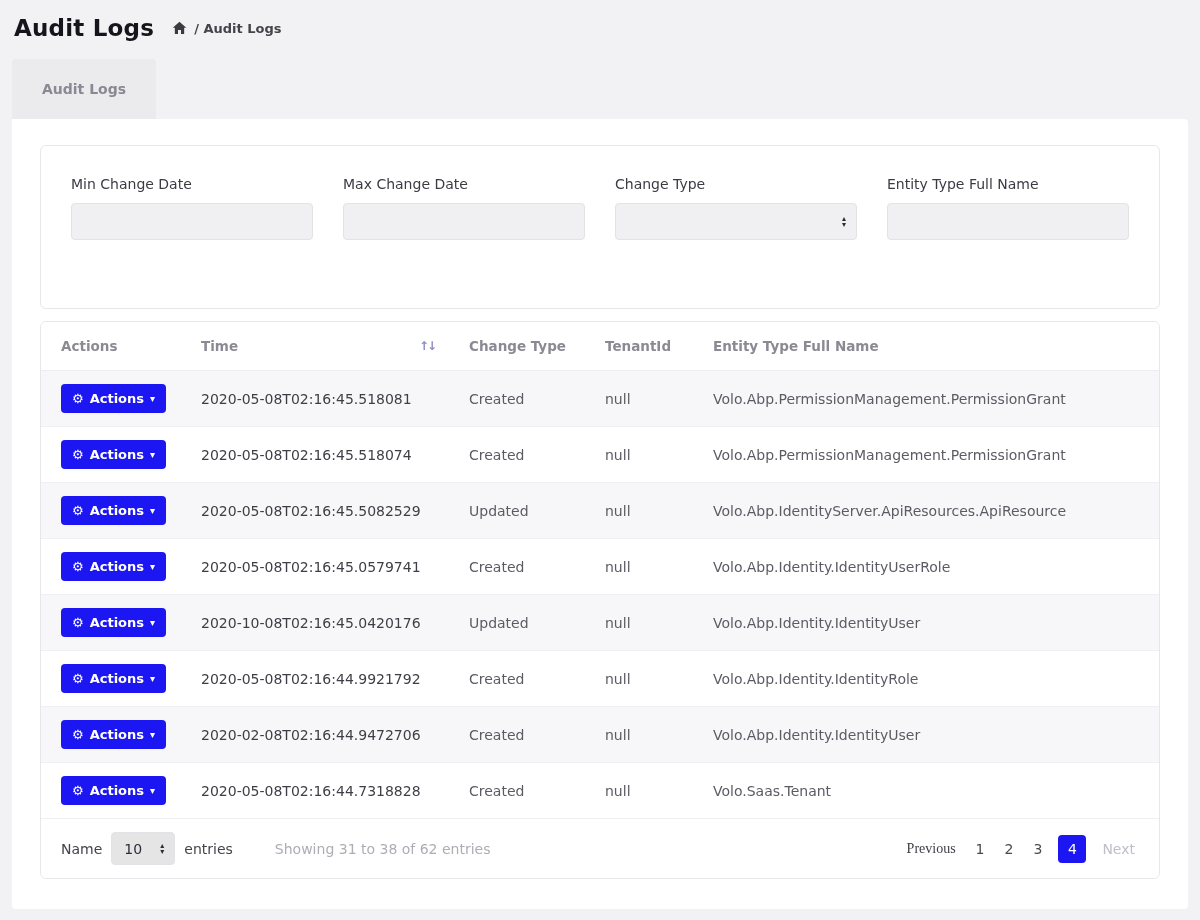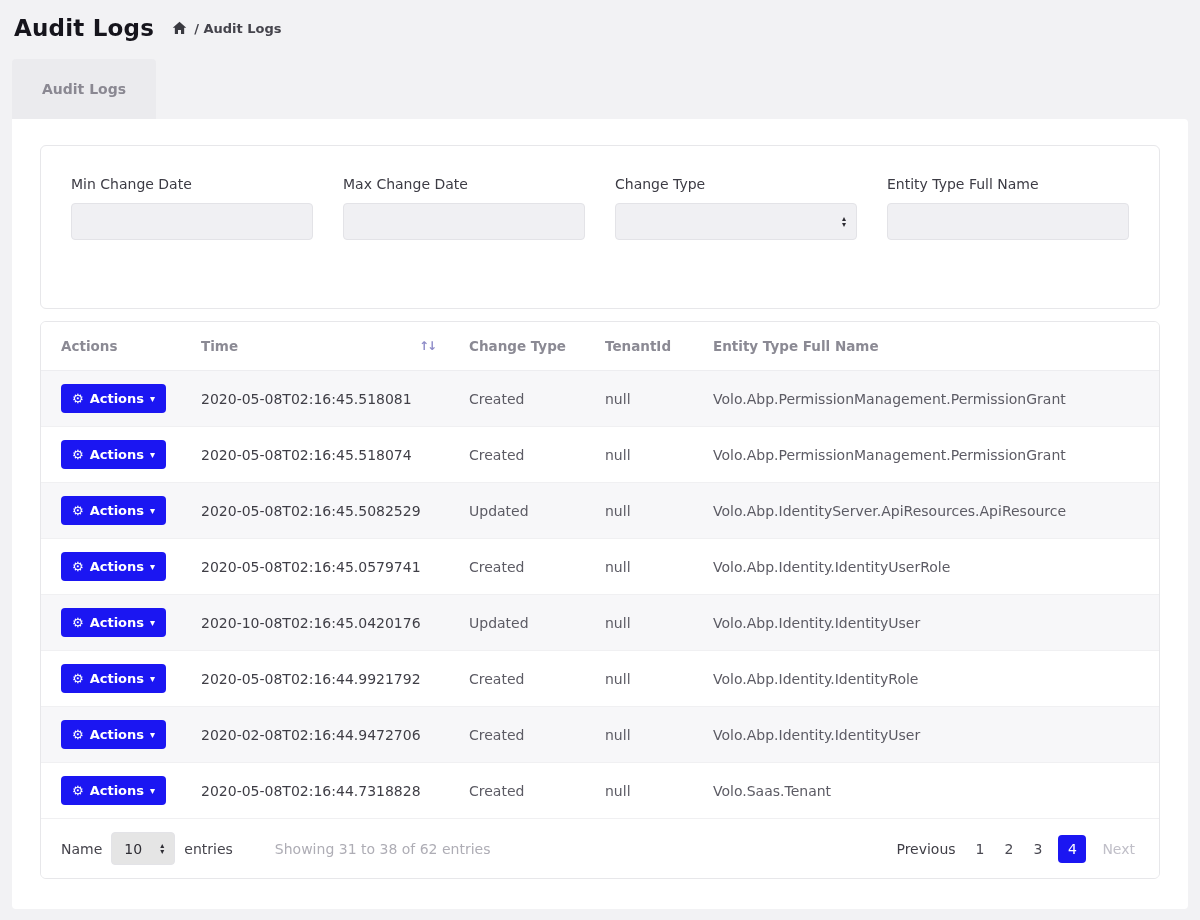--- a/index.html
+++ b/index.html
@@ -76,21 +76,21 @@
   .show-group { display:flex; align-items:center; gap:9px; }
   .select-sm { position:relative; width:64px; }
   .select-sm select {
     width:100%; height:33px; background:#e5e5e5; border:1px solid #e3e3e7; border-radius:4px;
     padding:0 22px 0 12px; font-size:14px; color:#2e2d34; font-family:inherit;
     appearance:none; -webkit-appearance:none; outline:none;
   }
   .showing-text { color:#aeadb5; margin-left:42px; }
   .pagination { margin-left:auto; display:flex; align-items:center; gap:12px; font-size:14px; }
   .page-item { cursor:pointer; color:#4a4952; padding:3px 4px; }
-  .page-item.prev { color:#3f3e46; }
+  .page-item.prev { color:#3f3e46;font-family:Liberation Serif, serif; }
   .page-item.active {
     background:var(--primary); color:#fff; border-radius:4px;
     width:28px; height:28px; display:flex; align-items:center; justify-content:center; padding:0;
   }
   .page-item.next { color:#c0bfc8; }
 </style>
 </head>
 <body>
 
 <div class="page-header">

